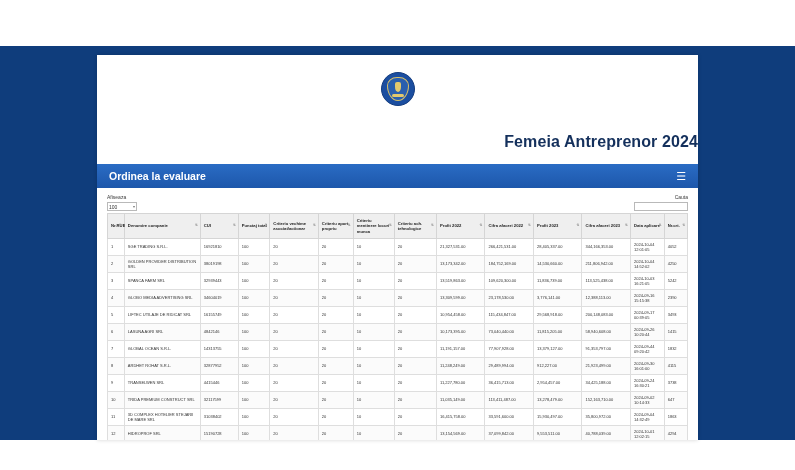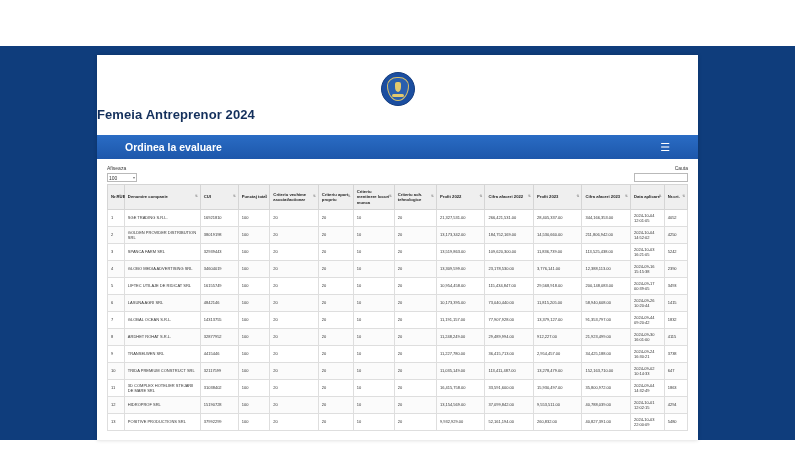--- a/index.html
+++ b/index.html
@@ -59,34 +59,34 @@
   }
   .crest .inner:after {
     content: "";
     position: absolute; left: 50%; bottom: 3px;
     transform: translateX(-50%);
     width: 12px; height: 3px;
     background: #e3c96d;
     border-radius: 2px;
   }
   .main-title {
-    text-align: left;
-    font-size: 13px;
+    text-align: right;
+    font-size: 16px;
     font-weight: bold;
     color: #14305c;
-    margin-top: 1px;
+    margin-top: 27px;
     letter-spacing: 0.1px;
   }
   .blue-bar {
     margin-top: 13px;
     height: 24px;
     background: #2463b8;
     background: linear-gradient(180deg,#2a6cc4 0%, #1d57ab 100%);
     display: flex; align-items: center; justify-content: space-between;
-    padding: 0 28px;
+    padding: 0 12px;
     gap: 43px;
   }
   .blue-bar .bar-title {
     color: #ffffff;
     font-size: 10.5px;
     font-weight: bold;
   }
   .bar-icon {
     color: #ffffff;
     font-size: 11px;

